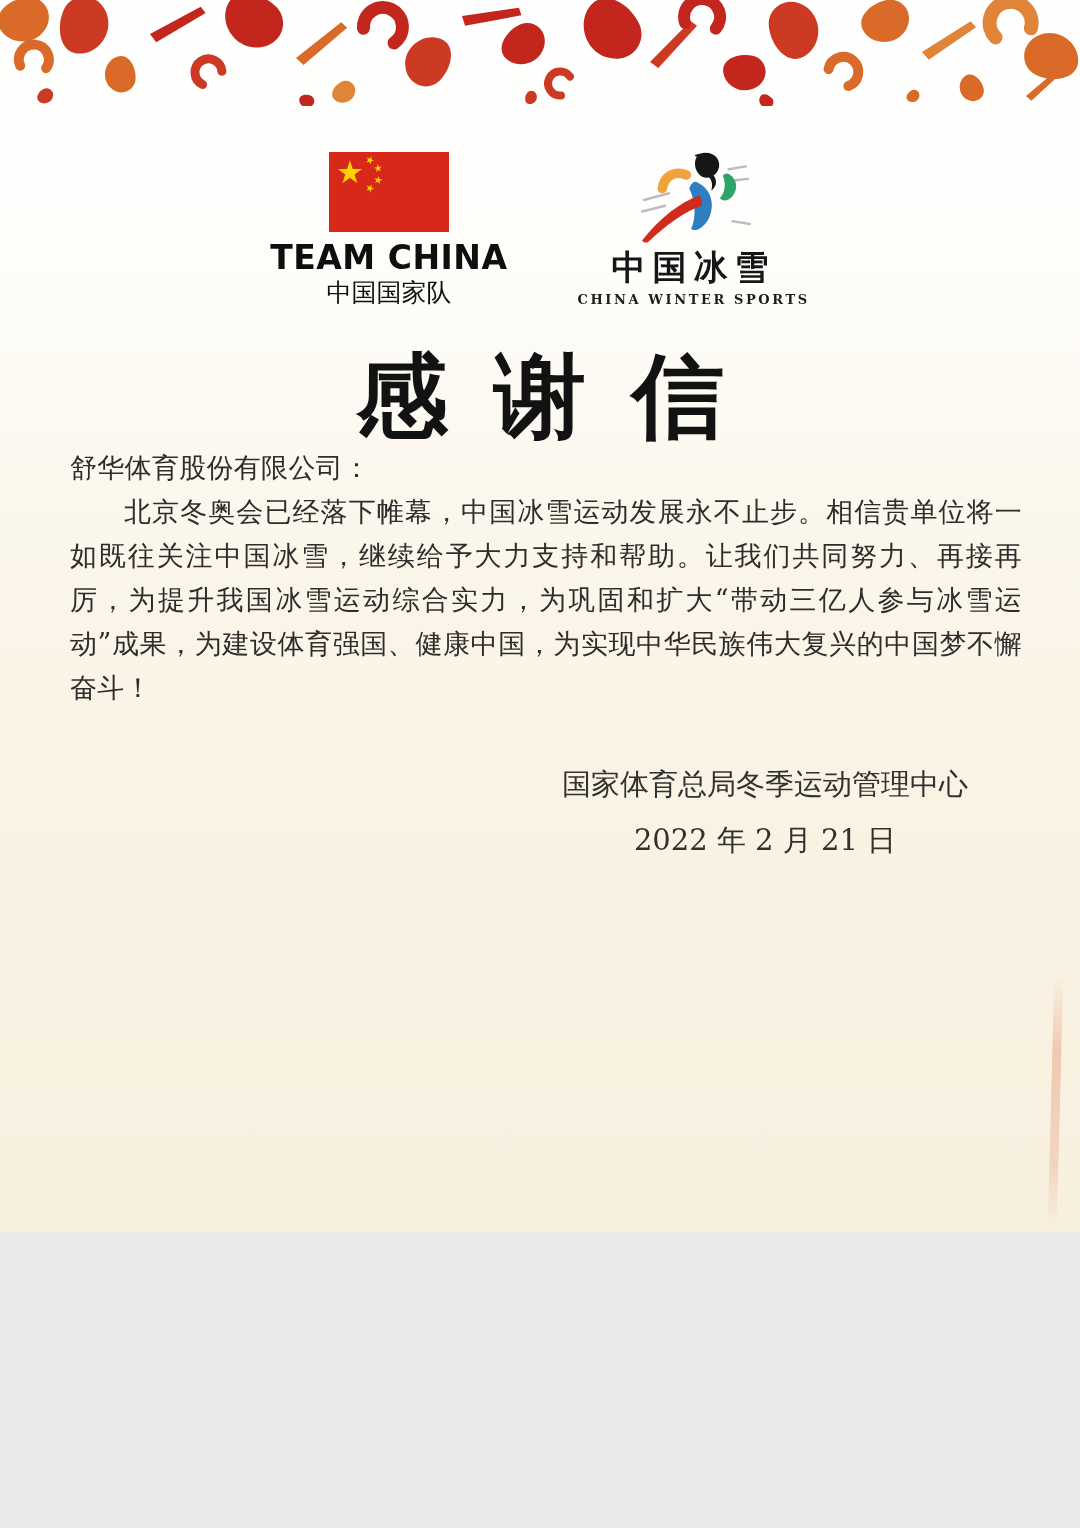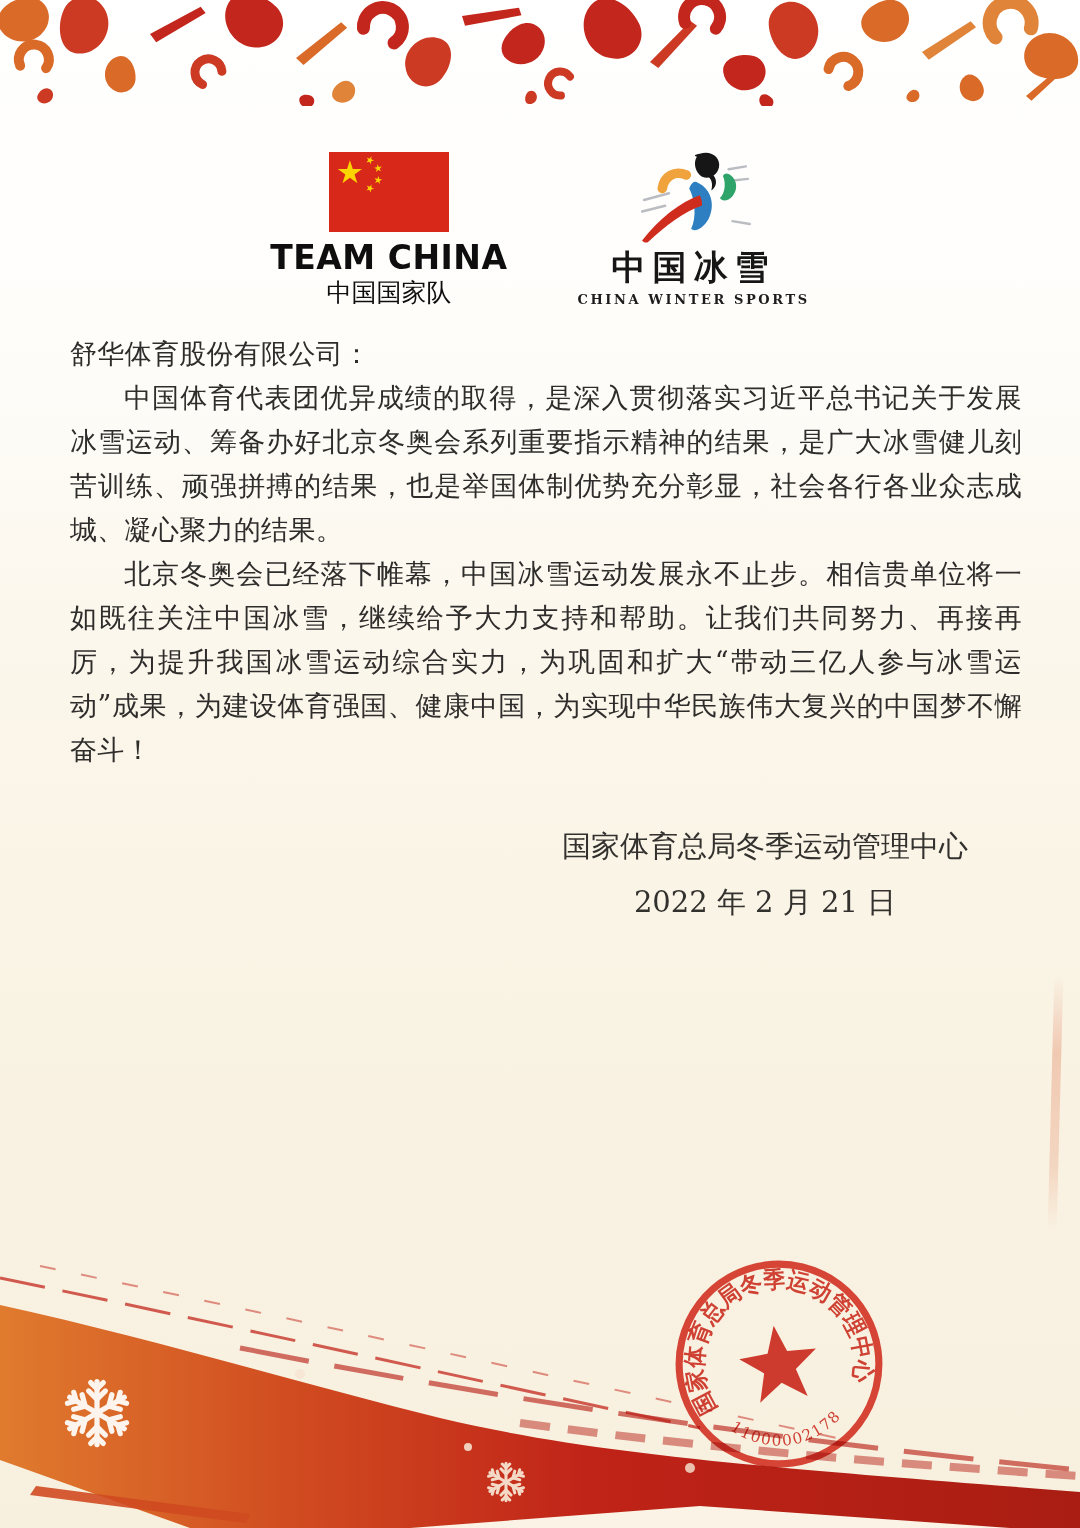--- a/index.html
+++ b/index.html
@@ -1,33 +1,33 @@
 <!DOCTYPE html>
 <html><head>
 <meta charset="utf-8">
 <style>
   html,body{margin:0;padding:0;background:#e9e9e9;}
   .page{
-    position:relative;width:1080px;height:1528px;overflow:hidden;
+    position:relative;width:1080px;height:1232px;overflow:hidden;
     background:linear-gradient(180deg,#ffffff 0%,#fefdfa 22%,#fbf6ea 45%,#f9f2e2 75%,#f8f0df 100%);
     font-family:"DejaVu Serif","Liberation Serif",serif;color:#2b2b2b;
   }
   .splash-top{display:block;width:1080px;height:106px;}
   .letterhead{display:flex;justify-content:center;align-items:flex-start;gap:70px;margin-top:44px;position:relative;z-index:1;}
   .lh-col{display:flex;flex-direction:column;align-items:center;}
   .teamchina-title{font-family:"DejaVu Sans","Liberation Sans",sans-serif;font-weight:800;font-size:33px;letter-spacing:.5px;color:#0e0e0e;margin-top:7px;line-height:1;}
   .teamchina-sub{font-family:"DejaVu Sans","Liberation Sans",sans-serif;font-weight:400;font-size:25px;color:#0e0e0e;margin-top:6px;line-height:1;}
   .winter-title{font-weight:700;font-size:34px;letter-spacing:7px;color:#161616;margin-top:0;line-height:1;}
   .winter-sub{font-weight:700;font-size:13px;letter-spacing:2.6px;color:#1c1c1c;margin-top:9px;line-height:1;}
   .letter-title{
     margin:40px 0 0 0;text-align:center;font-size:92px;line-height:100px;font-weight:900;
     letter-spacing:.5em;text-indent:.5em;color:#121212;position:relative;z-index:1;
   }
   .letter-body{
-    position:relative;z-index:1;margin-top:26px;padding:0 58px 0 70px;
+    position:relative;z-index:1;padding:0 58px 0 70px;
     font-size:27px;line-height:44px;text-align:justify;letter-spacing:.3px;color:#2e2d2b;
   }
   .letter-body p{margin:0;}
   .letter-body p.para{text-indent:2em;}
   .sign-block{
     position:relative;z-index:1;width:-moz-fit-content;width:fit-content;margin:46px 112px 0 auto;
     text-align:center;font-size:29px;line-height:56px;color:#33312e;
   }
   .seal{
     position:absolute;left:672px;top:1257px;width:214px;height:214px;z-index:3;
@@ -116,24 +116,24 @@
         <path d="M52,26 C40,21 29,27 27,40" fill="none" stroke="#f0a33c" stroke-width="10" stroke-linecap="round"></path>
         <path d="M96,25 C104,29 107,40 100,48 C96,53 89,54 87,50 C93,44 93,33 90,27 C92,24 94,24 96,25 Z" fill="#2ea36a"></path>
         <path d="M64,34 C77,40 83,56 75,72 C70,81 61,86 57,82 C63,70 61,51 55,40 C58,33 61,32 64,34 Z" fill="#2e7fc2"></path>
         <path d="M6,94 C24,71 46,54 66,47 C68,51 69,56 68,58 C50,64 30,79 12,96 C9,97 7,95 6,94 Z" fill="#cf2c1e"></path>
       </svg>
       <div class="winter-title">中国冰雪</div>
       <div class="winter-sub">CHINA WINTER SPORTS</div>
     </div>
   </div>
 
+  <h1 class="letter-title">感谢信</h1>
 
   <div class="letter-body">
     <p>舒华体育股份有限公司：</p>
-    <p class="para">中国体育代表团优异成绩的取得，是深入贯彻落实习近平总书记关于发展冰雪运动、筹备办好北京冬奥会系列重要指示精神的结果，是广大冰雪健儿刻苦训练、顽强拼搏的结果，也是举国体制优势充分彰显，社会各行各业众志成城、凝心聚力的结果。</p>
     <p class="para">北京冬奥会已经落下帷幕，中国冰雪运动发展永不止步。相信贵单位将一如既往关注中国冰雪，继续给予大力支持和帮助。让我们共同努力、再接再厉，为提升我国冰雪运动综合实力，为巩固和扩大“带动三亿人参与冰雪运动”成果，为建设体育强国、健康中国，为实现中华民族伟大复兴的中国梦不懈奋斗！</p>
   </div>
 
   <div class="sign-block">
     <div>国家体育总局冬季运动管理中心</div>
     <div>2022 年 2 月 21 日</div>
   </div>
 
   <div class="edge-streak"></div>
 

